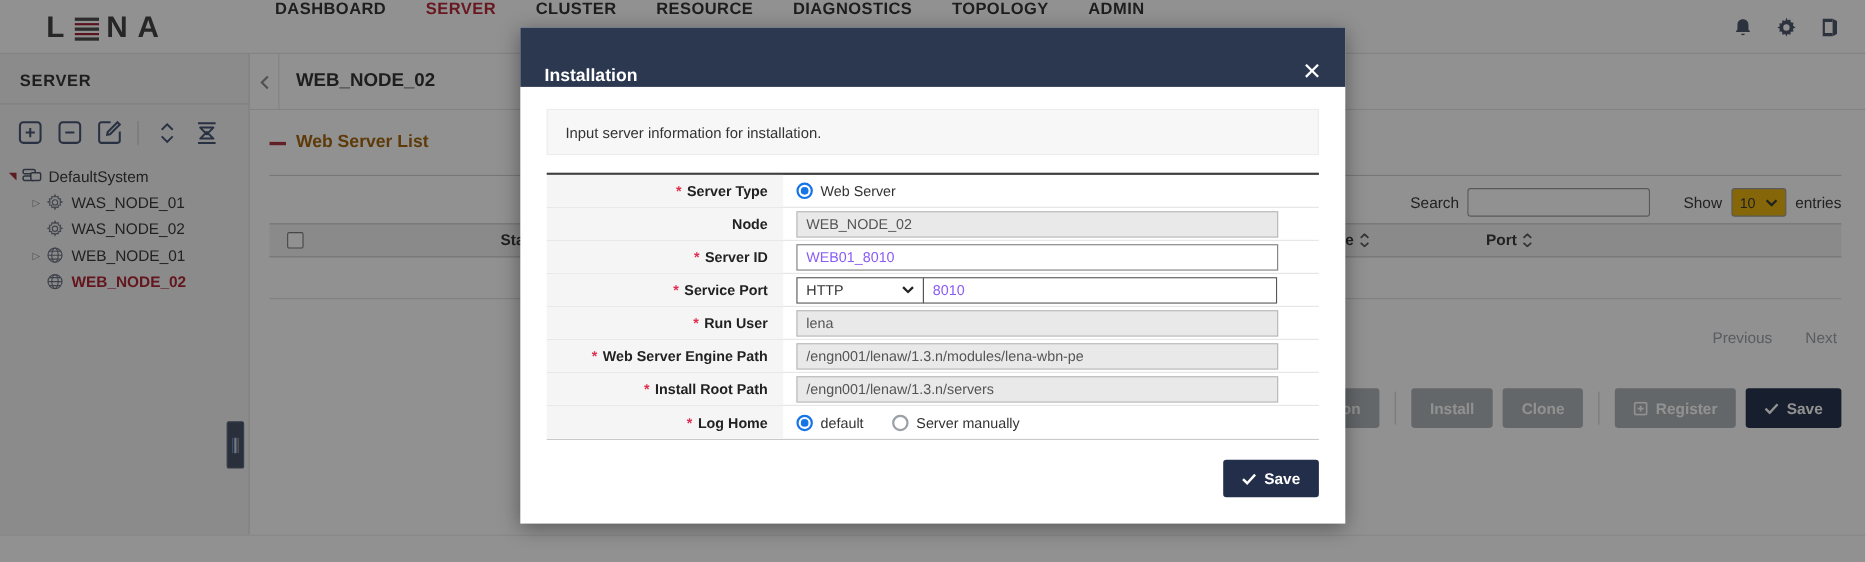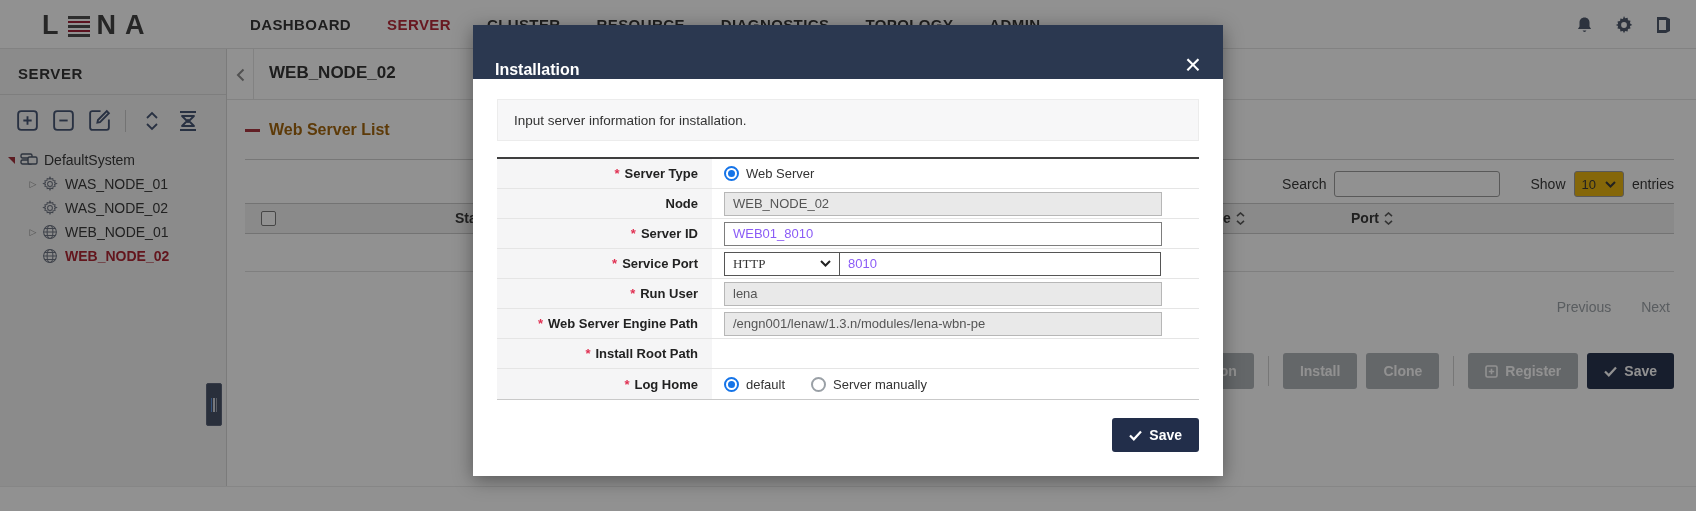--- a/index.html
+++ b/index.html
@@ -9,21 +9,21 @@
 
   
   #topbar { position:absolute; left:0; top:0; width:1696px; height:49px; background:#fff;
     border-bottom:1px solid #e3e3e3; }
   .logo { position:absolute; left:42px; top:10px; display:flex; align-items:center; gap:7px; }
   .logo .lt { font-size:27px; font-weight:bold; color:#3d3d3d; letter-spacing:2px; }
   .logo .bars { display:flex; flex-direction:column; gap:2px; width:22px; padding-top:2px;}
   .logo .bars i { display:block; height:2.6px; }
   .logo .bars i:nth-child(odd){ background:#4a4a4a; }
   .logo .bars i:nth-child(even){ background:#9e1b32; }
-  nav { position:absolute; left:250px; top:0; height:49px; display:flex; align-items:center; gap:36px; }
+  nav { position:absolute; left:250px; top:0; height:49px; display:flex; gap:36px; }
   nav span { font-size:15px; font-weight:bold; color:#2f2f2f; letter-spacing:.4px; cursor:pointer; }
   nav span.active { color:#b42433; }
   .hdr-icons { position:absolute; right:24px; top:0; height:49px; display:flex; align-items:center; gap:22px; }
   .hdr-icons svg { display:block; }
 
   
   #sidebar { position:absolute; left:0; top:49px; width:227px; height:437px; background:#f5f5f5;
     border-right:1px solid #d8d8d8; }
   .sb-title { padding:16px 0 12px 18px; font-size:15px; font-weight:bold; color:#2e2e2e;
     letter-spacing:.6px; border-bottom:1px solid #ddd; }
@@ -91,21 +91,21 @@
   .f-row:last-child { border-bottom:none; }
   .f-label { width:215px; background:#f5f5f6; display:flex; align-items:center; justify-content:flex-end;
     padding-right:14px; font-size:13px; font-weight:bold; color:#222; }
   .f-label .req { color:#e03052; margin-right:5px; }
   .f-field { flex:1; display:flex; align-items:center; padding-left:12px; font-size:13px; }
   .inp { width:438px; height:24px; border:1px solid #7d7d7d; padding:0 8px; font-size:13px; color:#8b5cf6;
     font-family:"Liberation Sans","DejaVu Sans",sans-serif; }
   .inp:disabled { background:#e9e9e9; border-color:#b7b7b7; color:#555; }
   .sel { width:116px; height:24px; border:1px solid #555; display:flex; align-items:center;
     padding:0 8px; gap:6px; font-size:13px; cursor:pointer; background:#fff; }
-  .sel .sl { flex:1;font-family:Liberation Serif, serif; }
+  .sel .sl { flex:1; }
   .inp-port { width:322px; margin-left:-1px; border-color:#555; }
   .radio { width:15px; height:15px; border-radius:50%; display:inline-block; margin-right:7px; cursor:pointer; }
   .radio.on { border:2px solid #1574e8; position:relative; background:#fff; }
   .radio.on::after { content:""; position:absolute; left:2px; top:2px; width:7px; height:7px;
     border-radius:50%; background:#1574e8; }
   .radio.off { border:2px solid #9aa0a6; background:#fff; }
   .radio-lbl { margin-right:26px; }
   .m-foot { margin-top:18px; text-align:right; }
   .m-foot .btn { display:inline-flex; height:34px; }
 
@@ -419,20 +419,23 @@
           <div class="f-field">
             <input class="inp" type="text" disabled="" value="/engn001/lenaw/1.3.n/modules/lena-wbn-pe" style="">
           </div>
         </div>
 
         <div class="f-row">
           <div class="f-label">
             <span class="req">*</span>
             <span>Install Root Path</span>
           </div>
+          <div class="f-field">
+            <input class="inp" type="text" disabled="" value="/engn001/lenaw/1.3.n/servers" style="">
+          </div>
         </div>
 
         <div class="f-row">
           <div class="f-label">
             <span class="req">*</span>
             <span>Log Home</span>
           </div>
           <div class="f-field">
             <span class="radio on"></span>
             <span class="radio-lbl">default</span>

